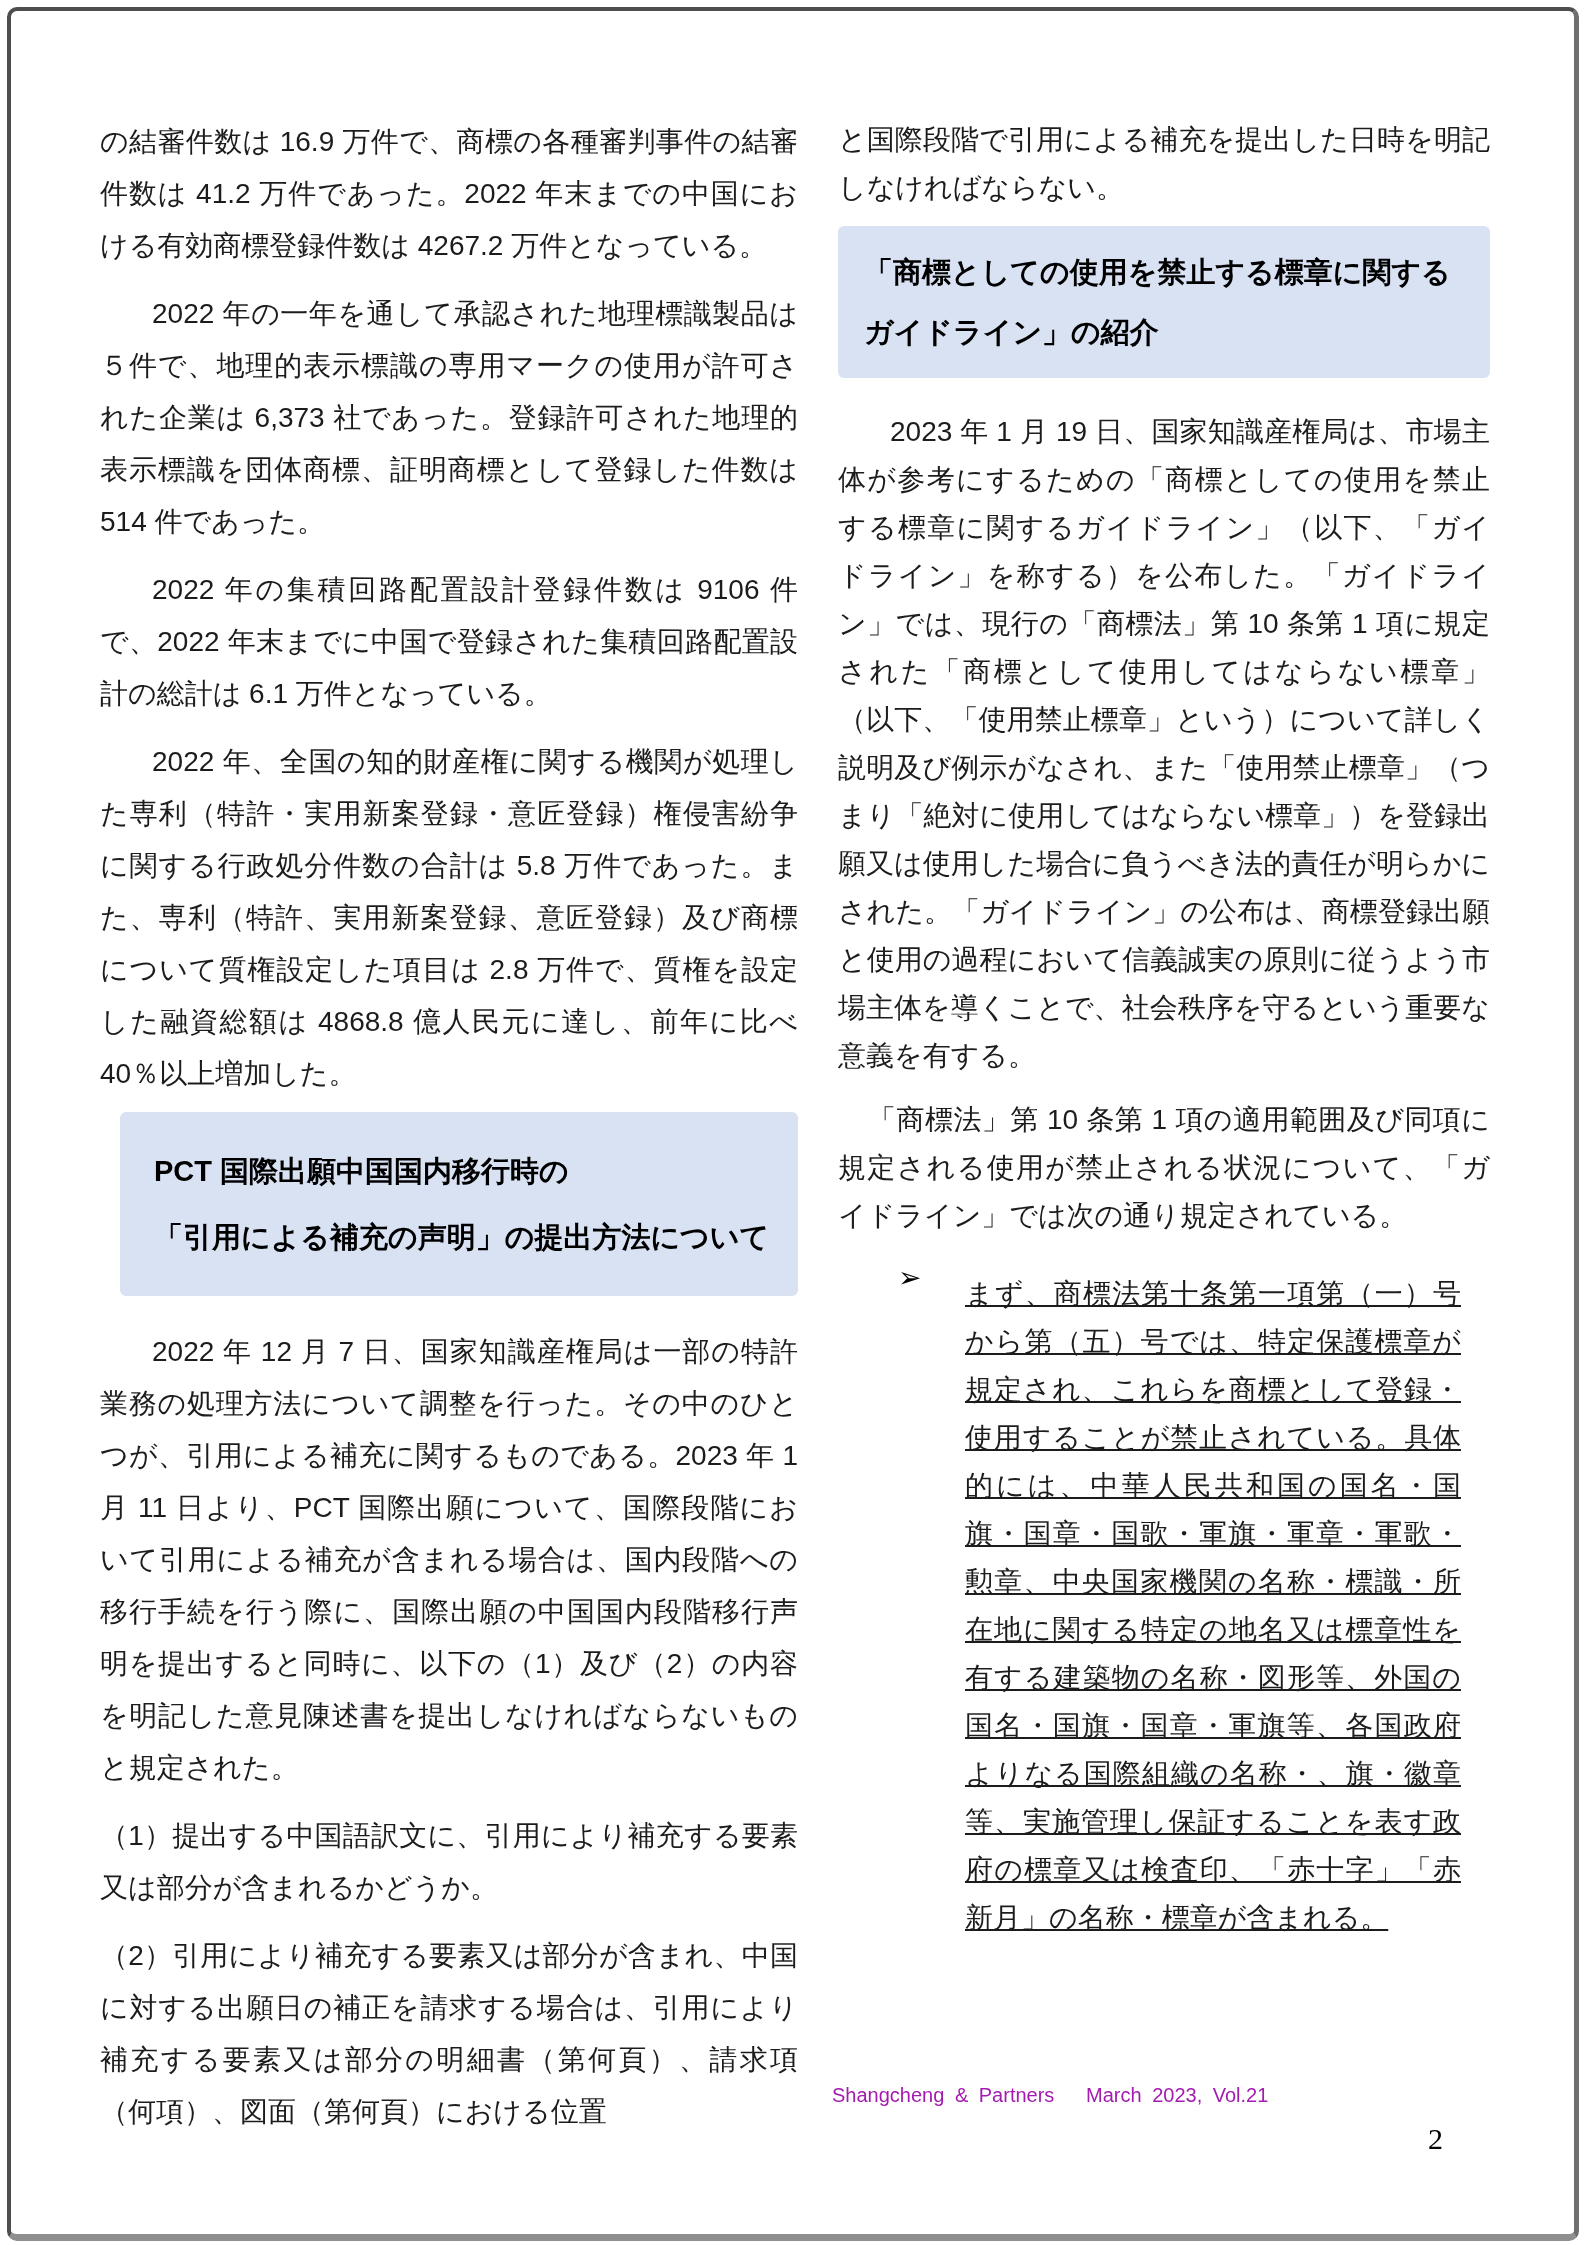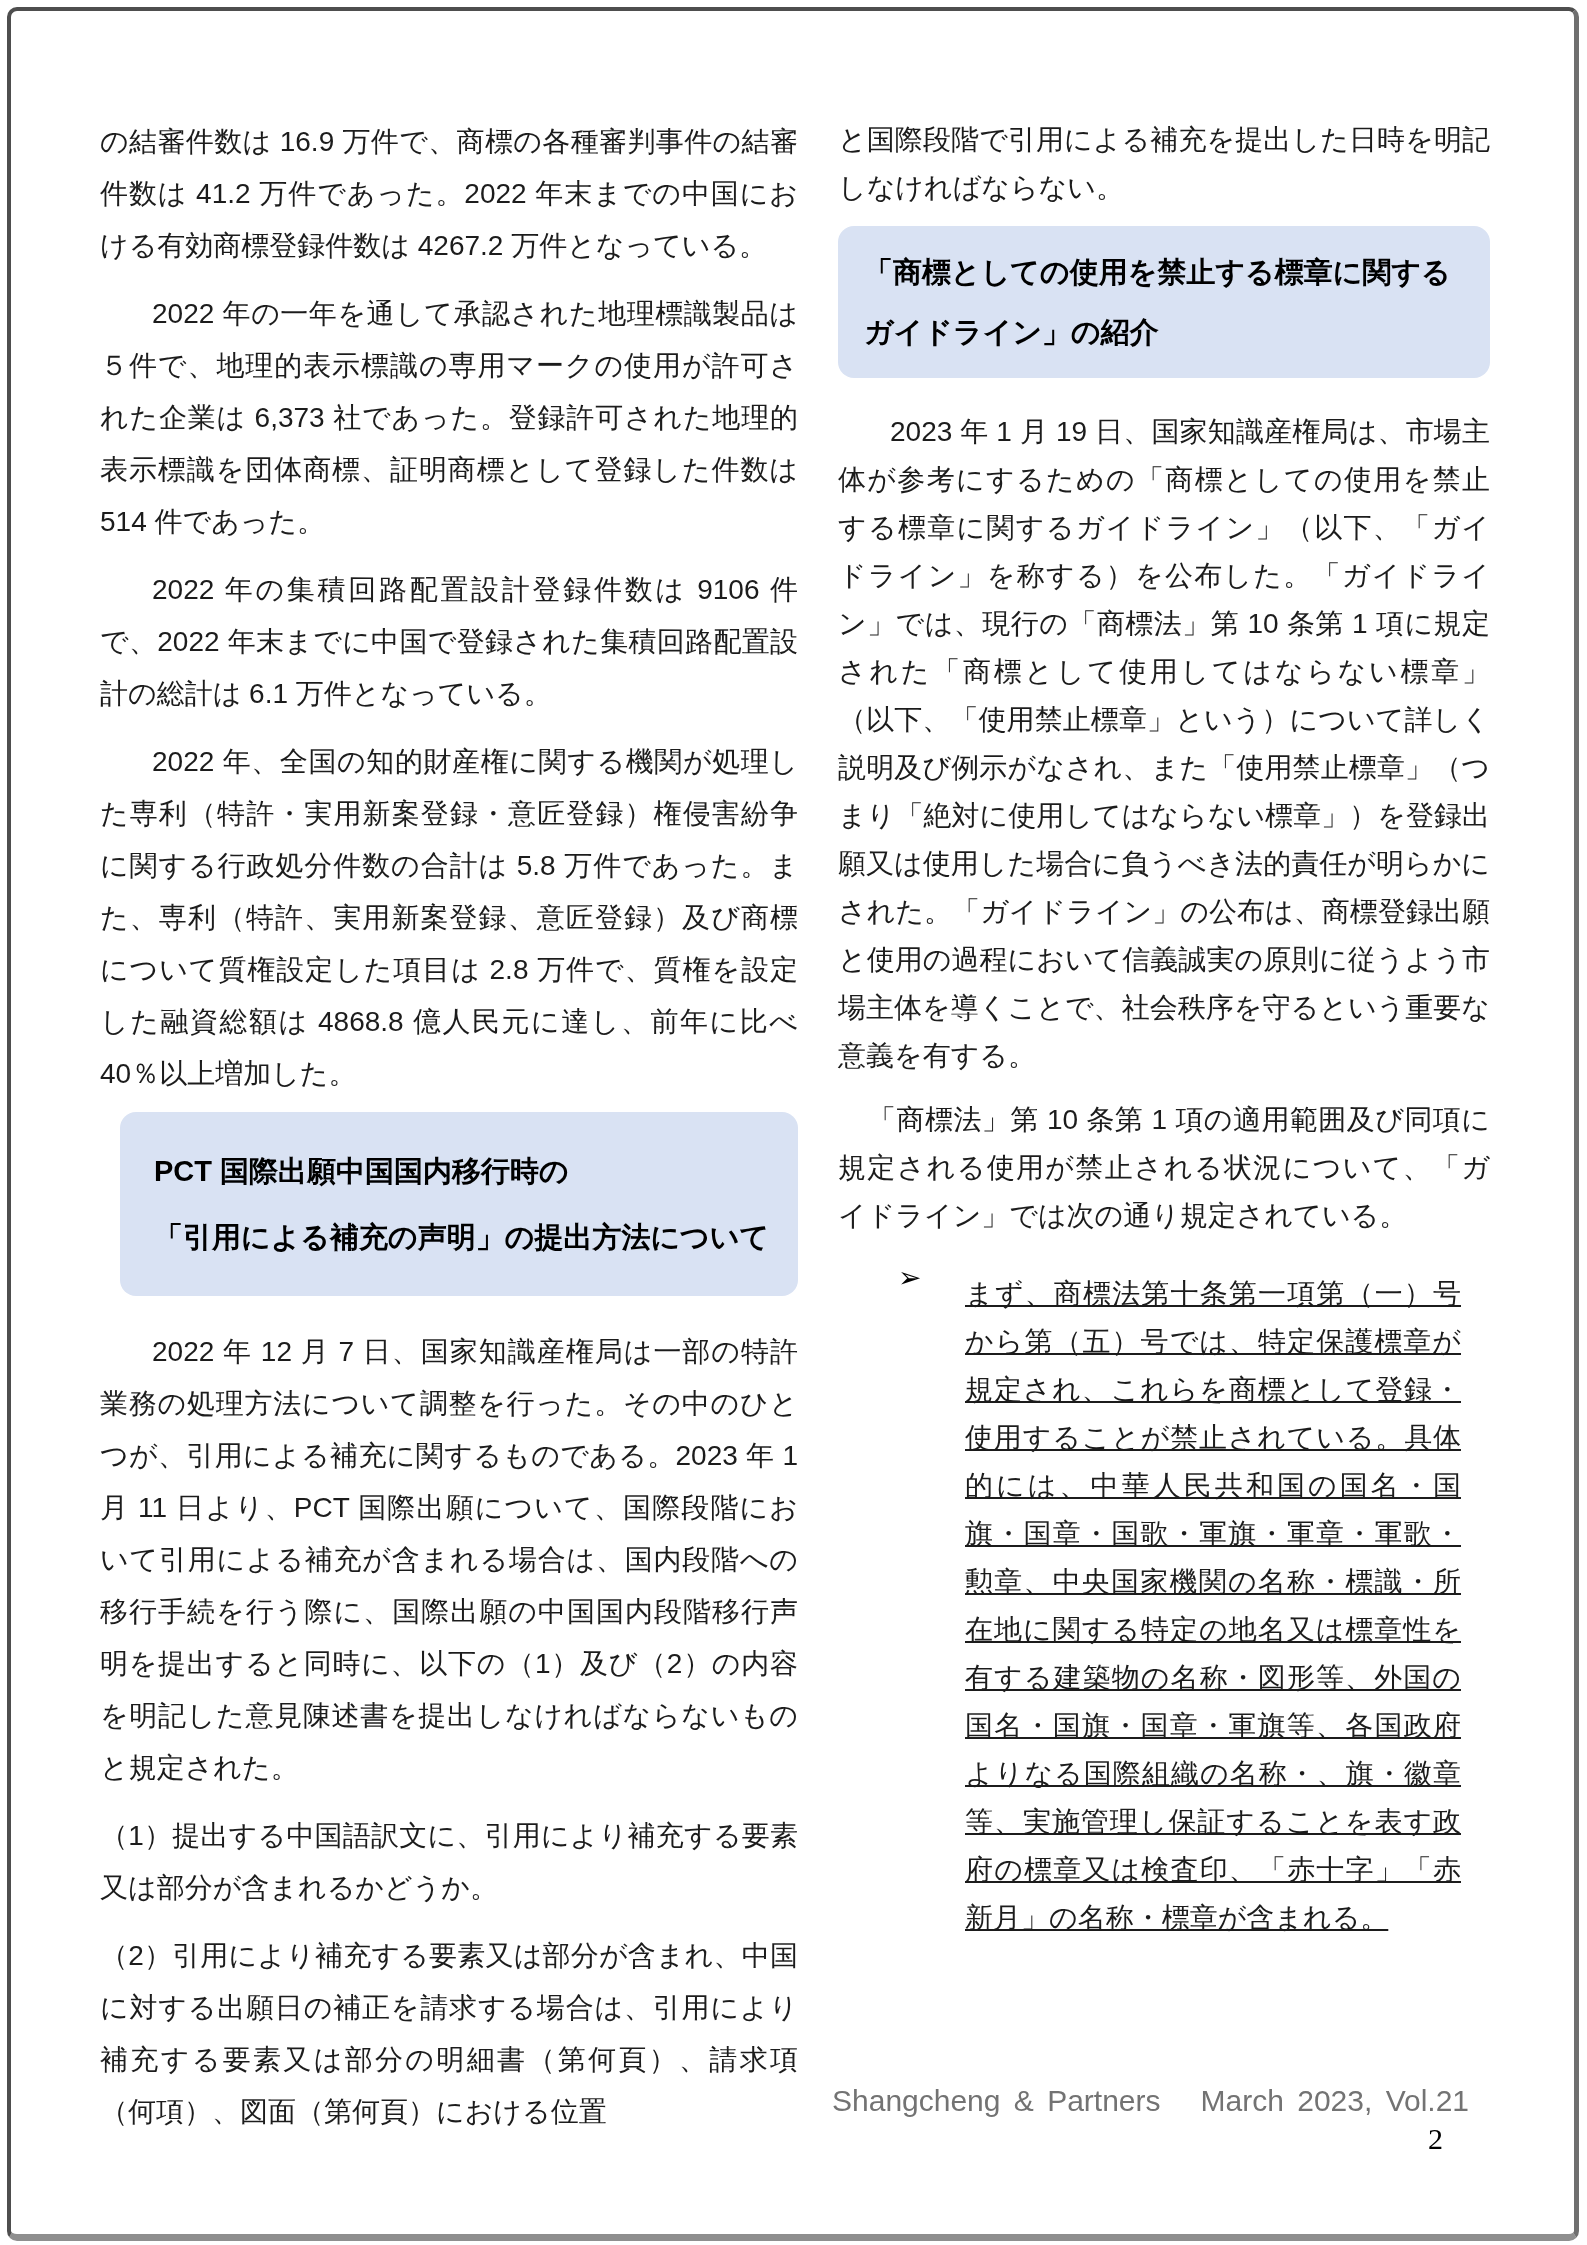--- a/index.html
+++ b/index.html
@@ -29,21 +29,21 @@
     text-align: justify;
     color: #1c1c1c;
   }
   .col-right .body { line-height: 48px; }
 
   .indent    { text-indent: 52px; }
   .indent-sm { text-indent: 30px; }
 
   .hbox {
     background: #d9e2f3;
-    border-radius: 16px;
+    border-radius: 6px;
     font-weight: bold;
     color: #000;
     font-size: 29px;
   }
   .hbox div { white-space: nowrap; }
   .hbox-left {
     margin: 12px 0 30px 20px;
     padding: 26px 34px;
     line-height: 66px;
   }
@@ -61,22 +61,22 @@
     box-sizing: border-box;
     font-size: 28px;
     line-height: 48px;
     color: #000;
   }
   .bullet .btext { flex: none; width: 496px; text-decoration: underline; }
 
   .footer {
     position: absolute;
     left: 832px; top: 2084px;
-    font-size: 30px;
-    color: #737373;
+    font-size: 20px;
+    color: #a21caf;
     white-space: pre;
     word-spacing: 5px;
   }
   .pagenum {
     position: absolute;
     left: 1428px; top: 2122px;
     font-size: 30px;
     font-family: "Liberation Serif", serif;
     color: #000;
   }

